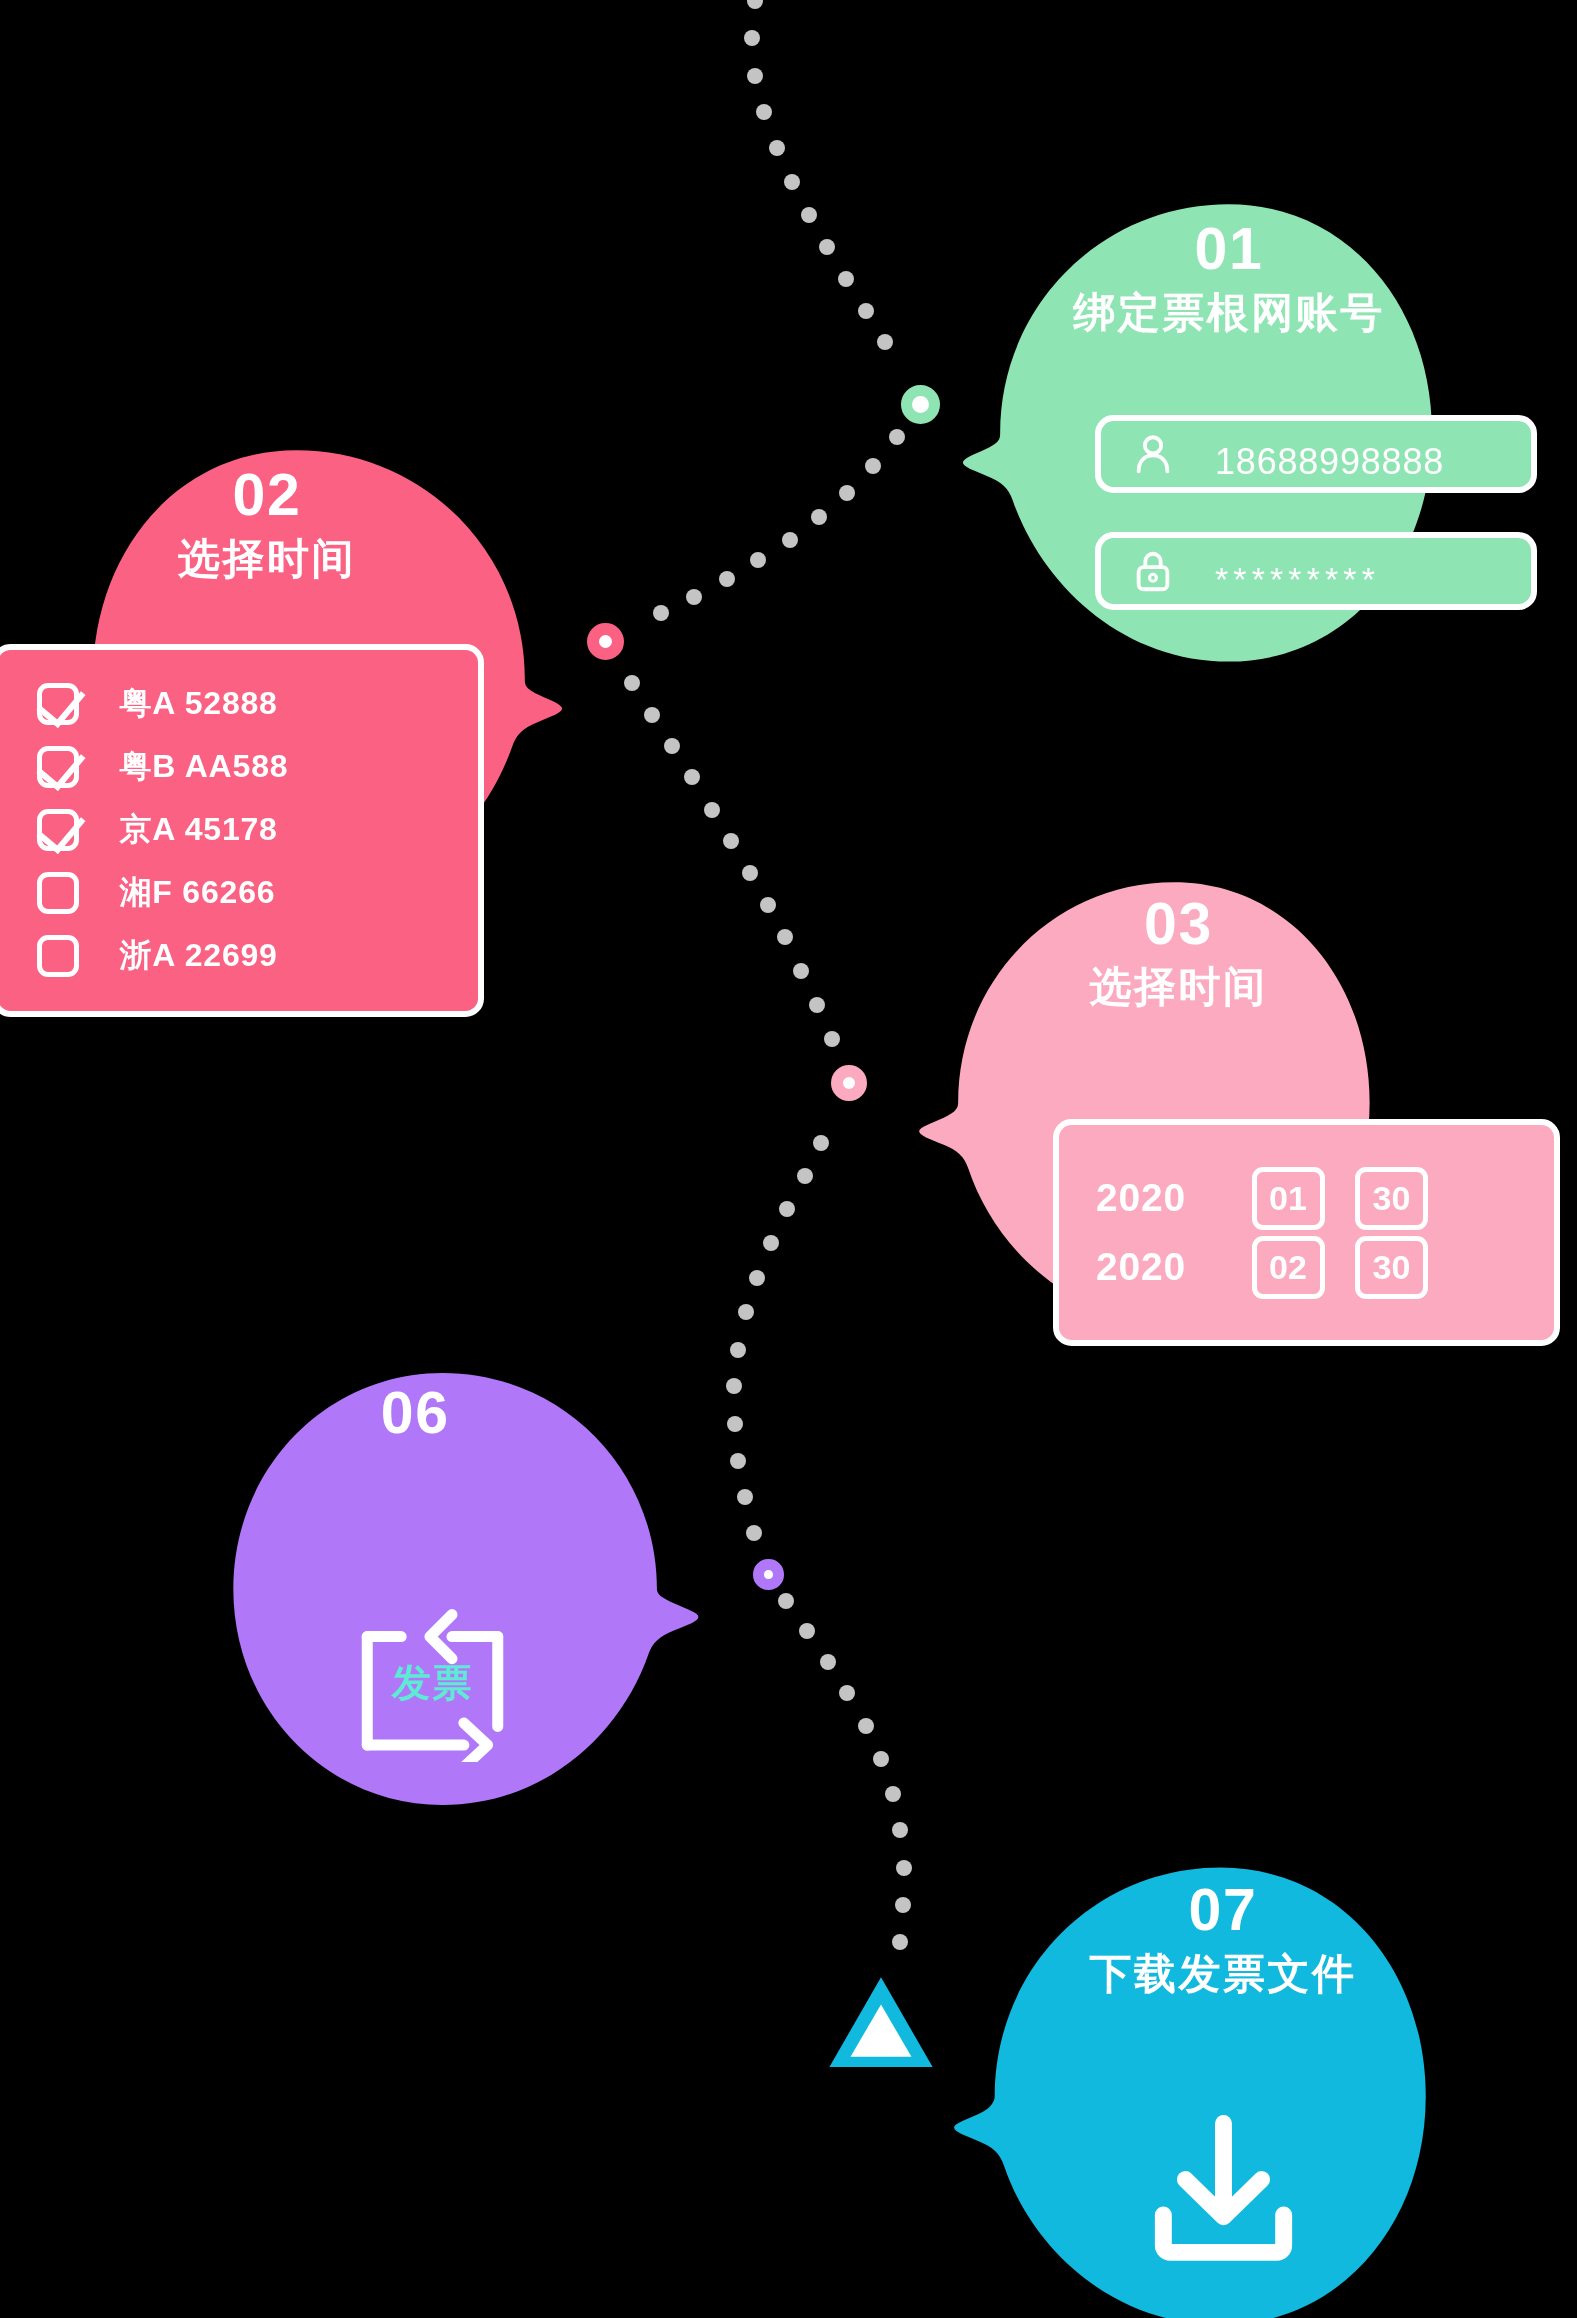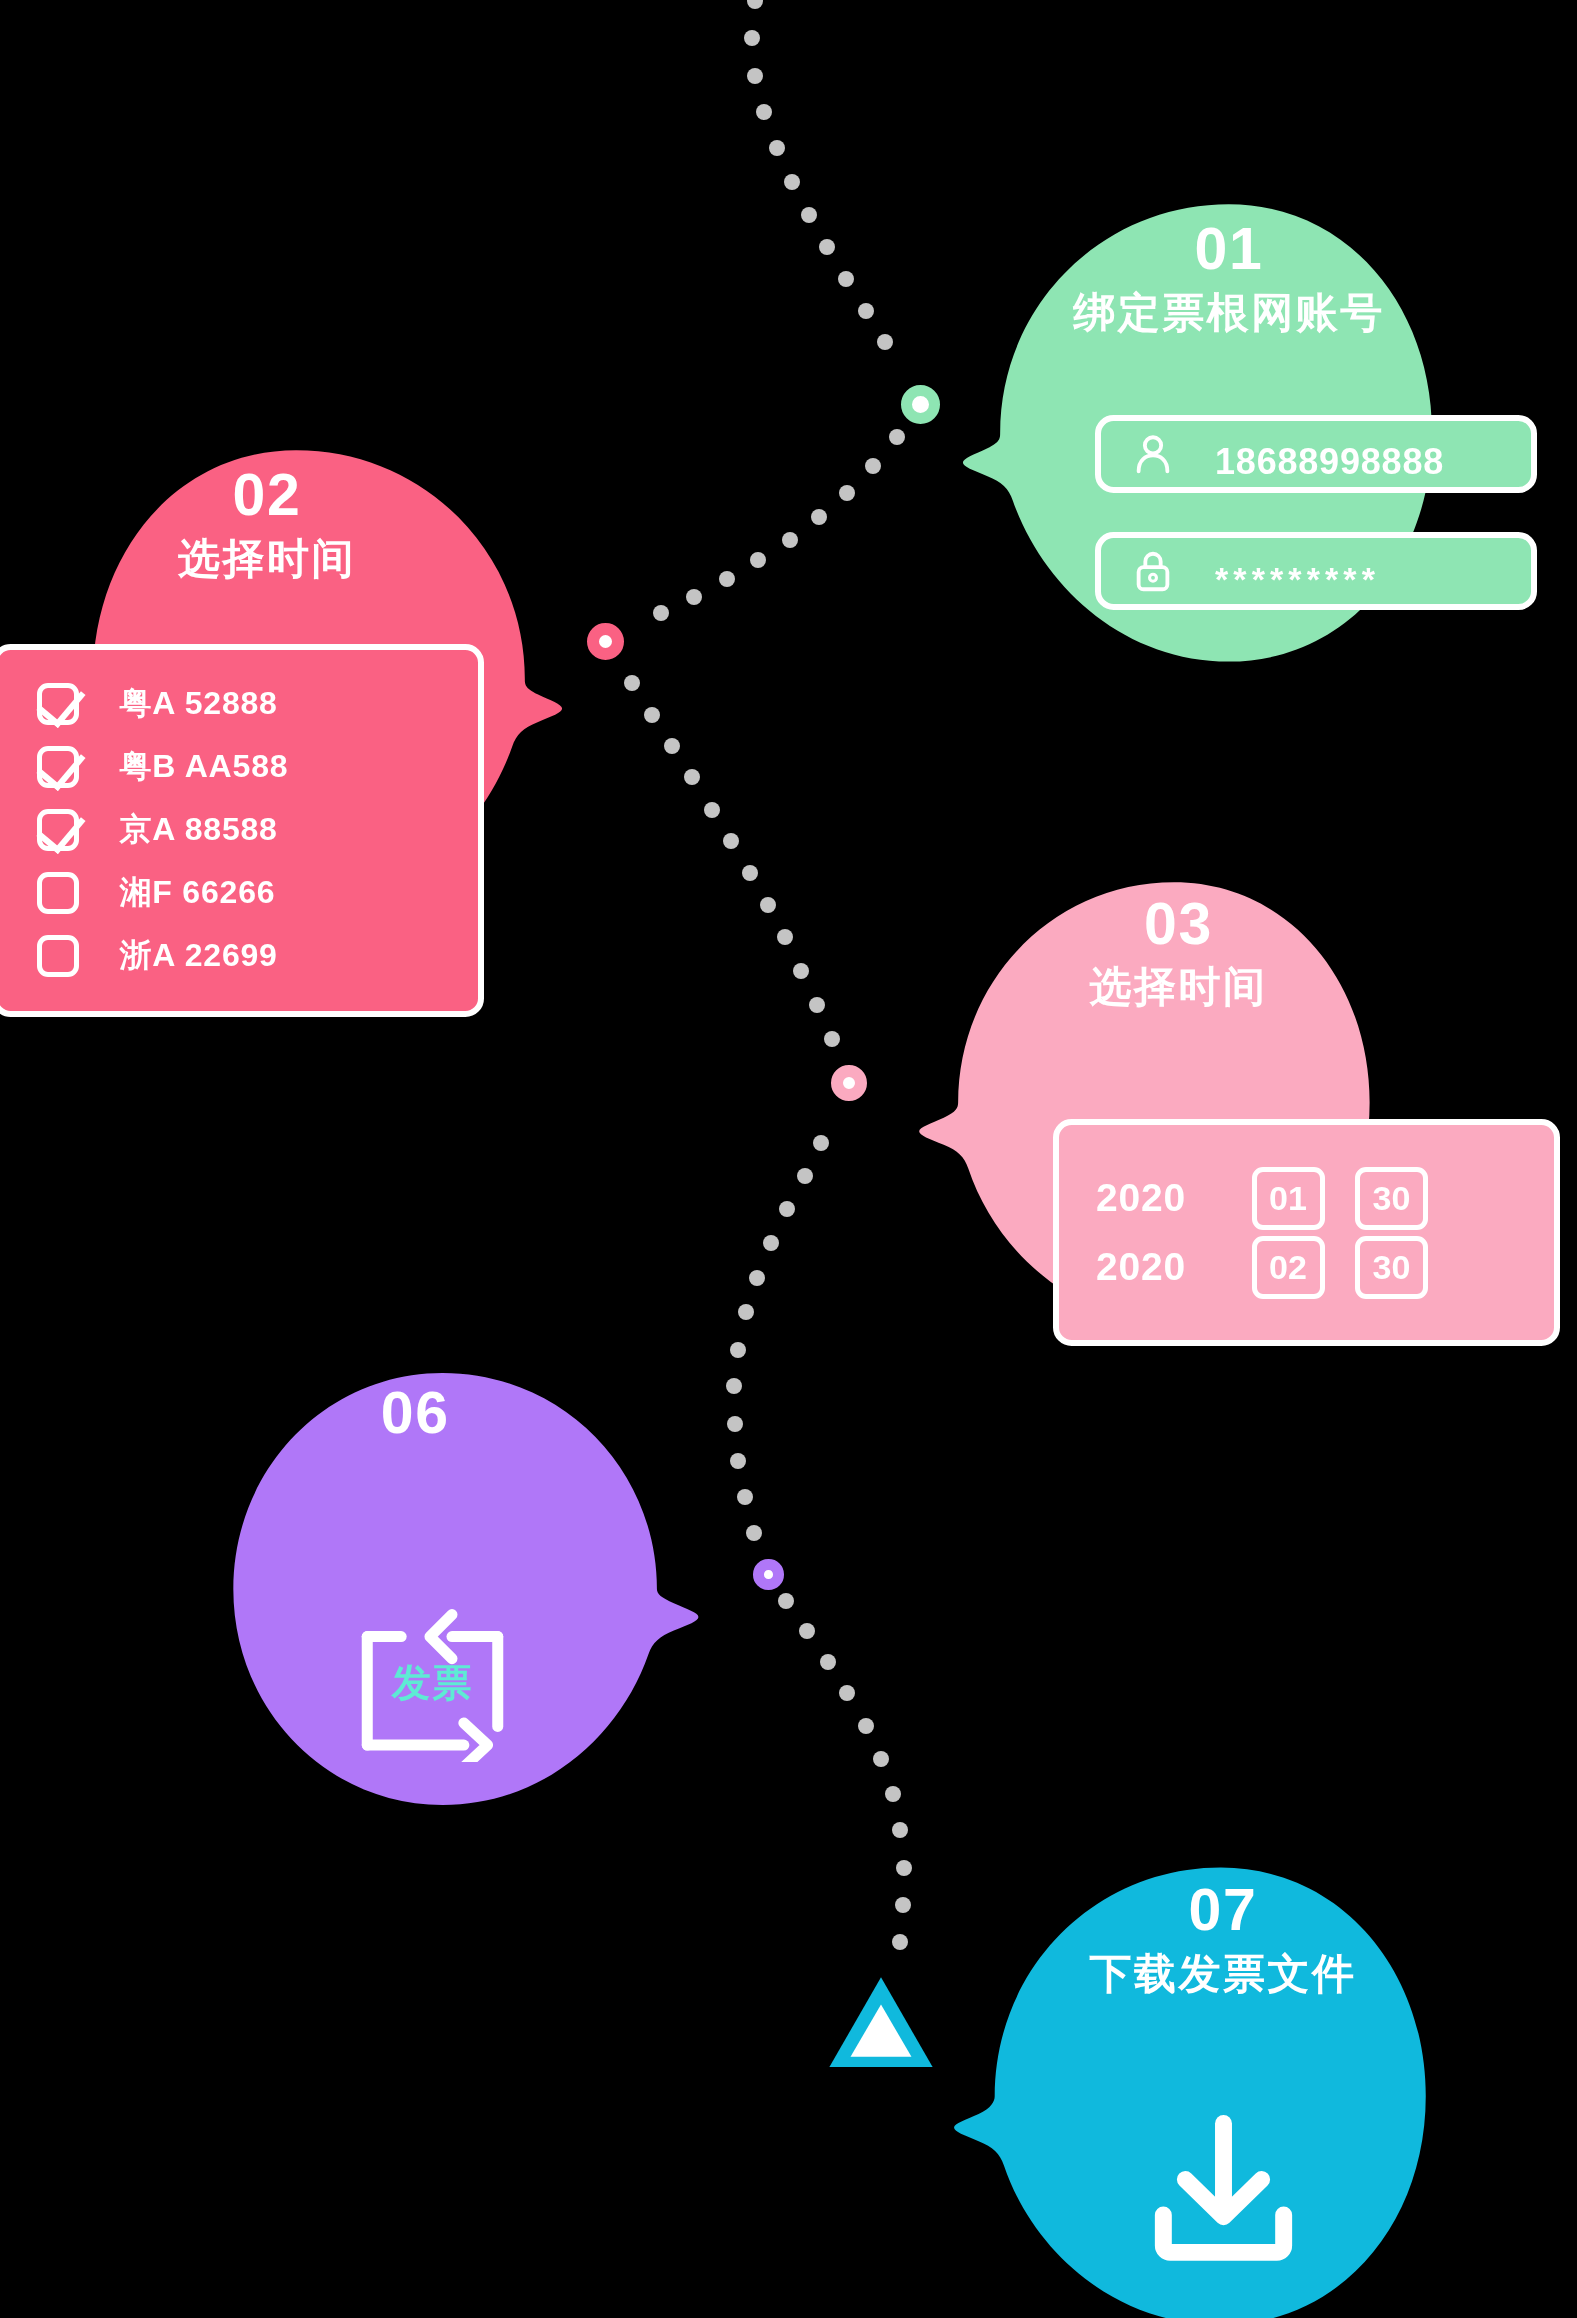--- a/index.html
+++ b/index.html
@@ -65,21 +65,21 @@
   }
   .field-icon {
     width: 46px;
     height: 46px;
     flex: 0 0 auto;
     margin-right: 39px;
   }
   .field-value {
     color: #ffffff;
     font-size: 36px;
-    font-weight: bold;
+    font-weight: normal;
     letter-spacing: 0.8px;
     white-space: nowrap;
     margin-top: 16px;
   }
   .field-value.mask { letter-spacing: 5.1px; font-size: 34px; }
 
   
   #card-vehicles { padding: 22px 0 22px 0; }
   .veh-row {
     display: flex;
@@ -303,21 +303,21 @@
       <div class="veh-row">
         <div class="cbox">
           <div class="tick"></div>
         </div>
         <div class="plate">粤B AA588</div>
       </div>
       <div class="veh-row">
         <div class="cbox">
           <div class="tick"></div>
         </div>
-        <div class="plate">京A 88588</div>
+        <div class="plate">京A 45178</div>
       </div>
       <div class="veh-row">
         <div class="cbox"></div>
         <div class="plate">湘F 66266</div>
       </div>
       <div class="veh-row">
         <div class="cbox"></div>
         <div class="plate">浙A 22699</div>
       </div>
     </div>

